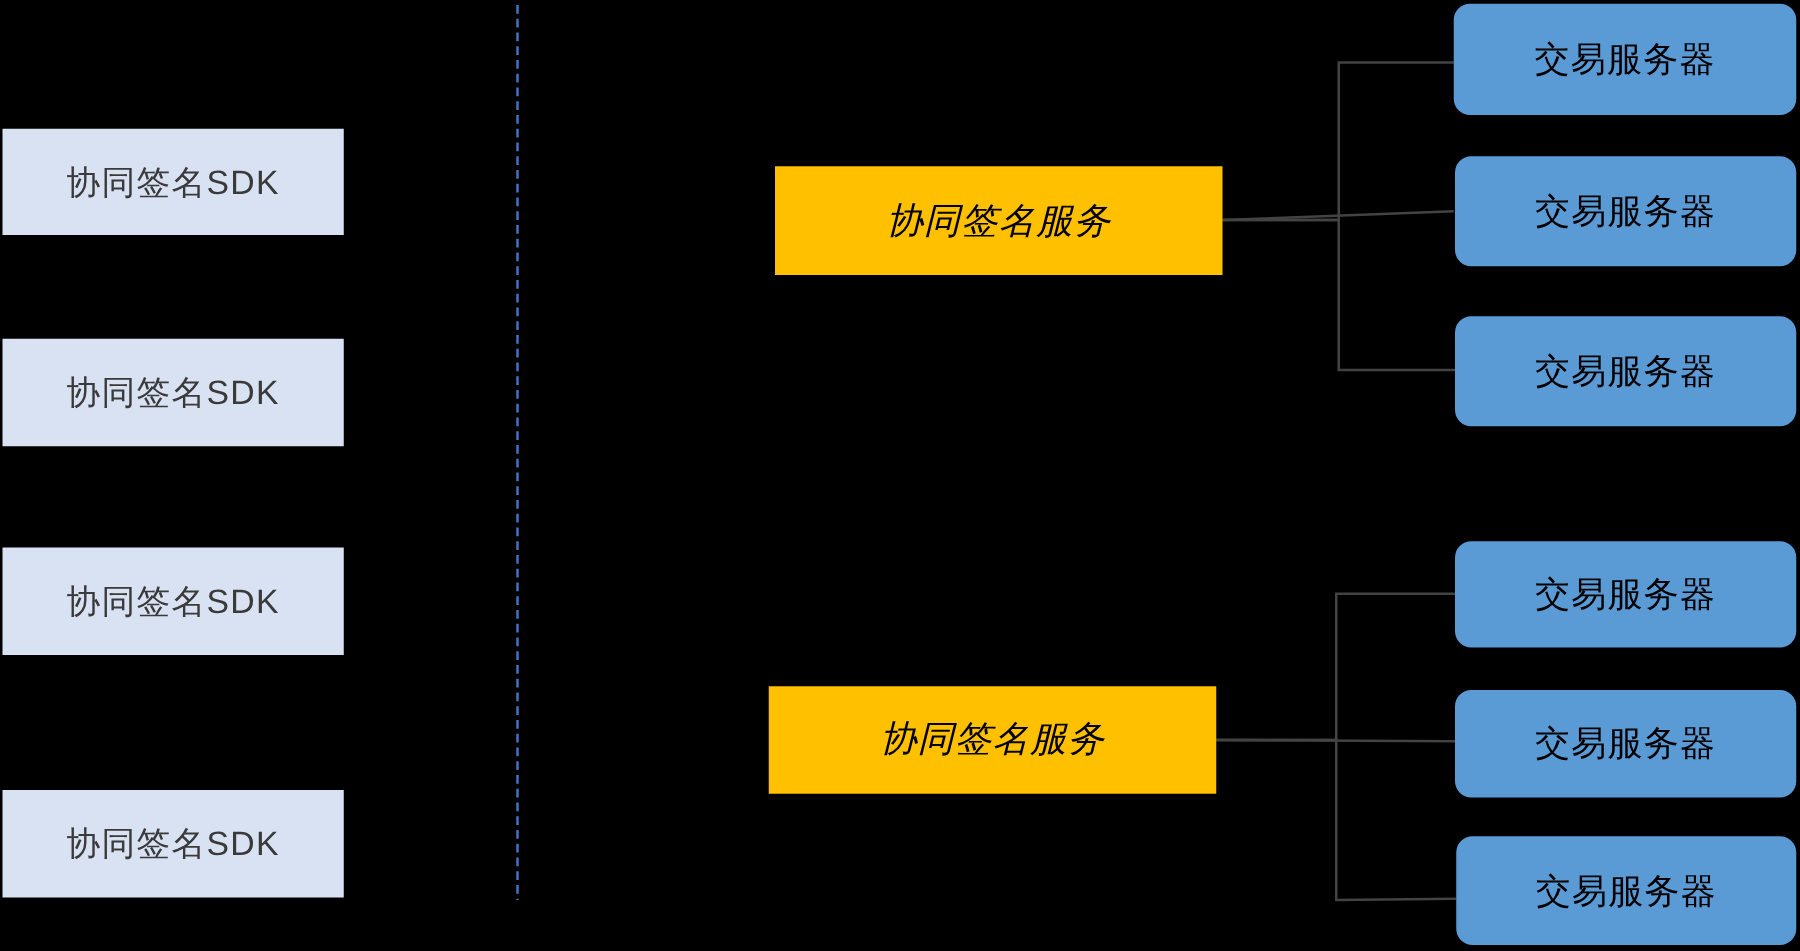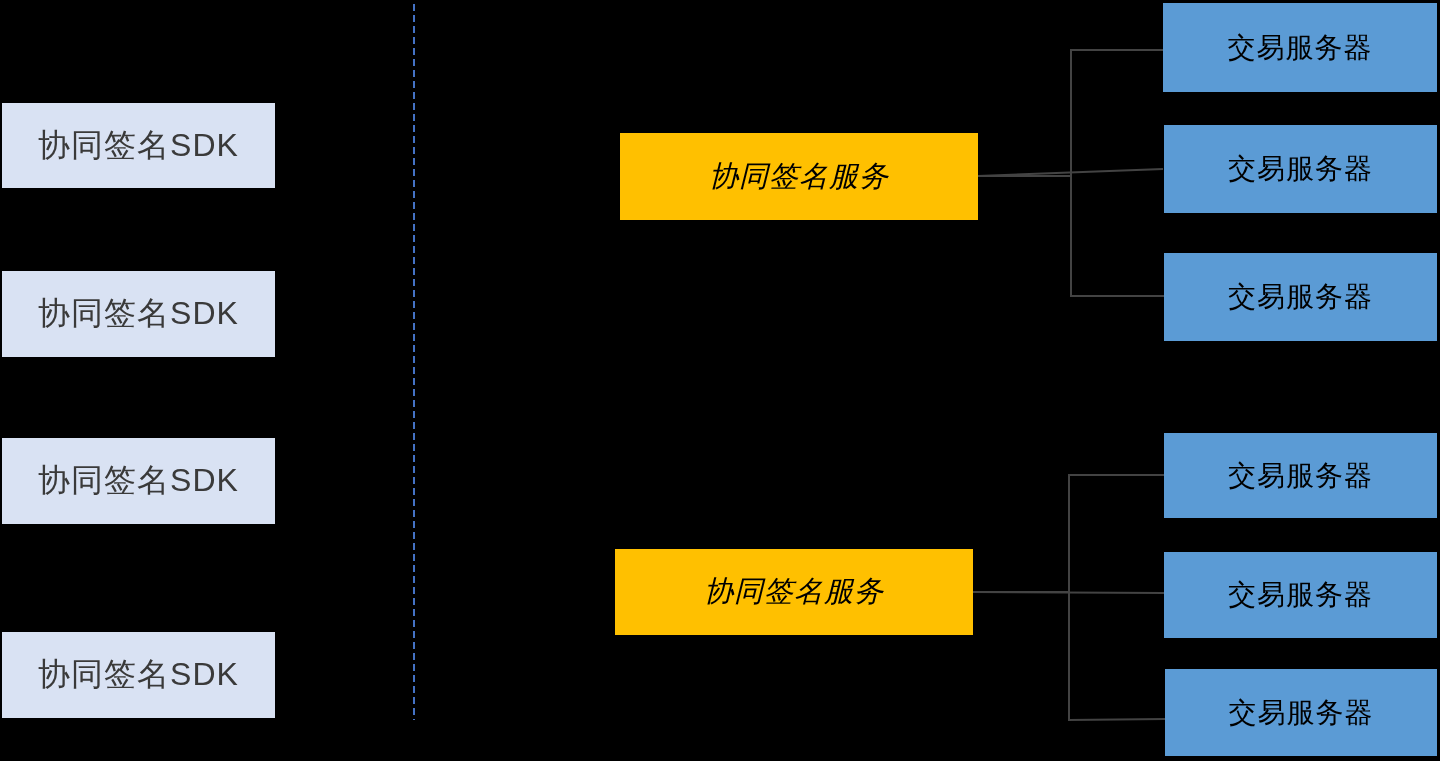--- a/index.html
+++ b/index.html
@@ -22,23 +22,23 @@
   }
   .node {
     position: absolute;
     display: flex;
     align-items: center;
     justify-content: center;
     text-align: center;
     white-space: nowrap;
     letter-spacing: 1px;
   }
-  .sdk-box    { font-size: 32px; }
+  .sdk-box    { font-size: 27px; }
   .service-box{ font-size: 29px; font-style: italic; }
-  .server-box { font-size: 28px; }
+  .server-box { font-size: 28px; border-radius: 13px; }
 </style>
 </head>
 <body>
 
 <div id="diagram" style="width: 1440px; height: 761px; background: rgb(0, 0, 0);">
 
   <svg id="connector-layer" viewBox="0 0 1440 761">
       <polyline points="978,176 1071,176 1071,50 1163,50" fill="none" stroke="#434343" stroke-width="2"></polyline>
       <polyline points="978,176 1163,169" fill="none" stroke="#434343" stroke-width="2"></polyline>
       <polyline points="978,176 1071,176 1071,296 1164,296" fill="none" stroke="#434343" stroke-width="2"></polyline>

